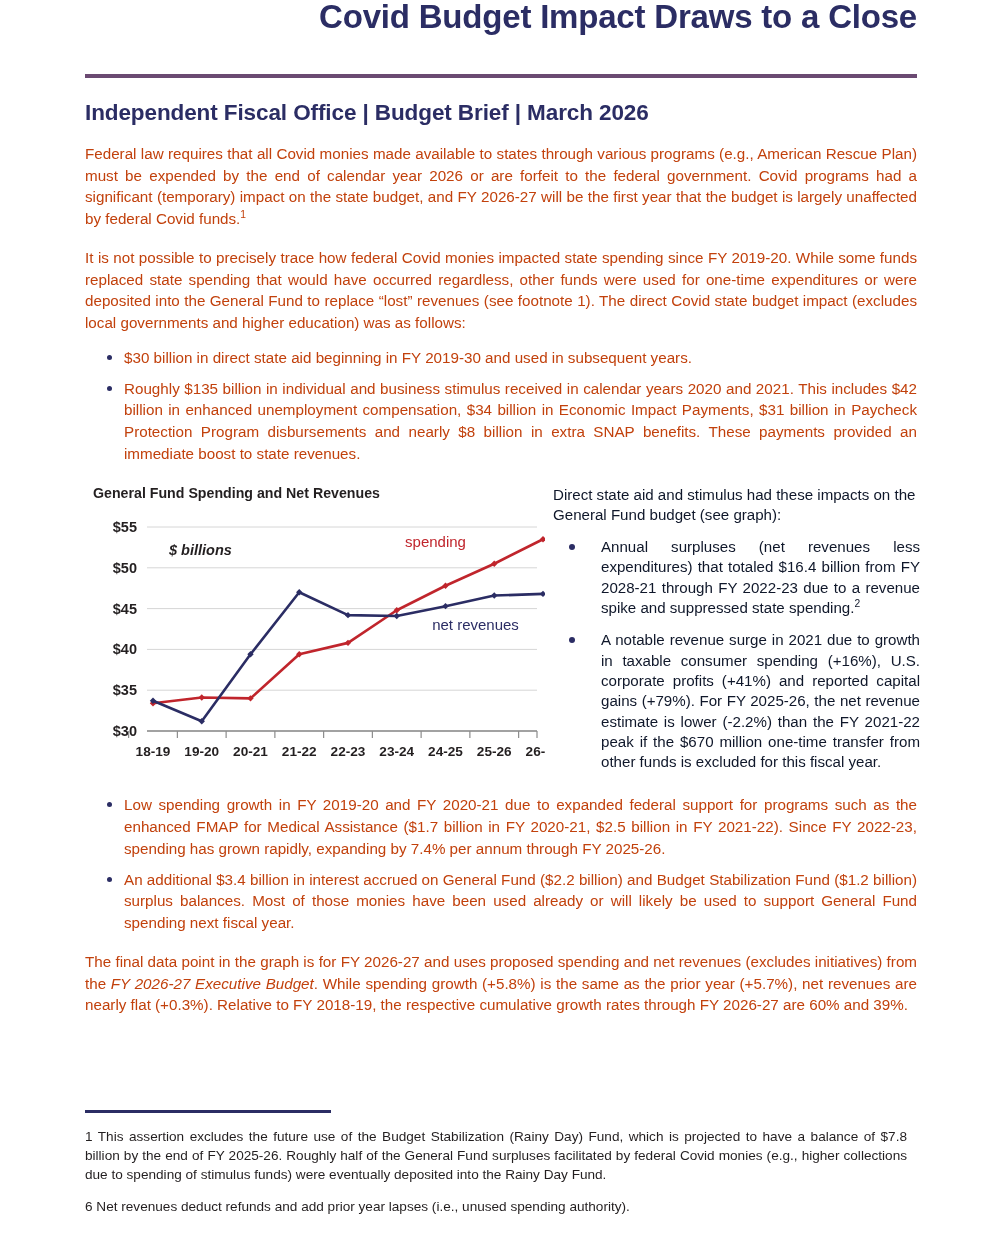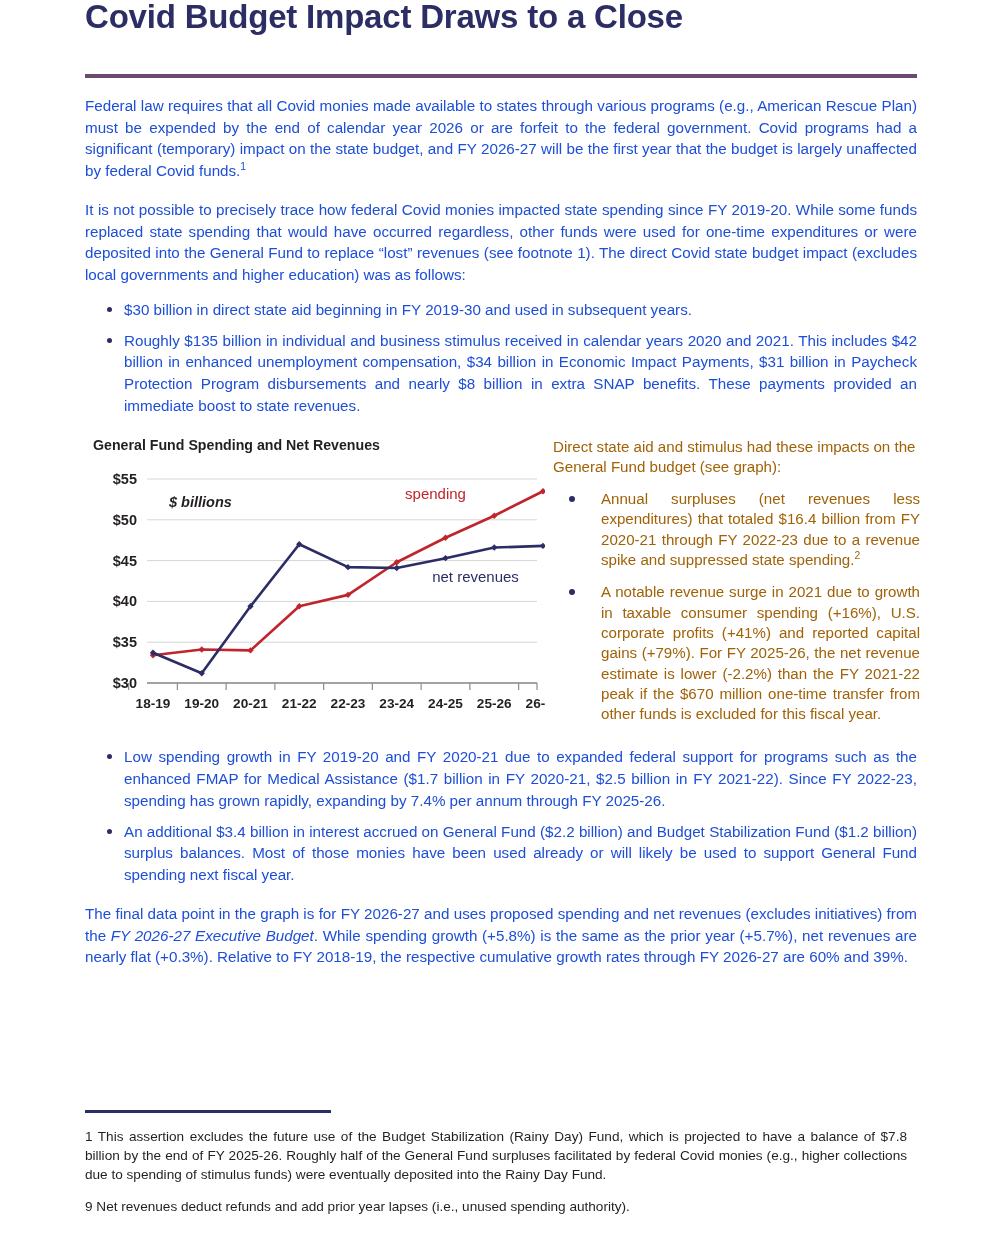--- a/index.html
+++ b/index.html
@@ -19,22 +19,23 @@
     width: 1002px;
     height: 1234px;
     padding: 0 85px;
   }
 
   
   .header-row {
     position: relative;
     height: 72px;
     display: flex;
-    align-items: flex-start;
+    align-items: flex-end;
     justify-content: space-between;
+    flex-direction: column;
   }
   .doc-title {
     font-size: 33px;
     font-weight: bold;
     color: #2b2d64;
     letter-spacing: -0.2px;
     line-height: 1;
     padding-bottom: 6px;
     white-space: nowrap;
   }
@@ -60,21 +61,21 @@
     color: #2b2d64;
     margin-top: 22px;
     letter-spacing: -0.1px;
   }
 
   
   .ctext {
     font-family: "Liberation Sans Narrow", "Liberation Sans", sans-serif;
     font-size: 15.2px;
     line-height: 1.43;
-    color: #1d4ed8;
+    color: #c2410c;
     text-align: justify;
     transform-origin: left top;
   }
 
   p.para { margin-top: 17px; text-align: justify; }
 
   
   ul.blist { list-style: none; margin-top: 13px; }
   ul.blist > li {
     position: relative;
@@ -112,21 +113,21 @@
   }
 
   
   .chart-box { position: relative; width: 460px; height: 268px; }
   .chart-box svg { display: block; }
 
   
   .rtext {
     font-size: 15.1px;
     line-height: 1.345;
-    color: #a16207;
+    color: #0f172a;
   }
   .rtext .lead { text-align: left; margin-bottom: 12px; }
 
   ul.rlist { list-style: none; }
   ul.rlist > li {
     position: relative;
     padding-left: 48px;
     margin-bottom: 12px;
     text-align: justify;
   }
@@ -163,20 +164,21 @@
 <body>
 
 <div class="page">
 
   <div class="header-row">
     <div class="doc-title">Covid Budget Impact Draws to a Close</div>
 
   </div>
   <div class="rule-purple"></div>
 
+  <div class="subtitle">Independent Fiscal Office  |  Budget Brief  |  March 2026</div>
 
   <p class="ctext para">
     <span>Federal law requires that all Covid monies made available to states through various programs (e.g., American Rescue Plan) must be expended by the end of calendar year 2026 or are forfeit to the federal government. Covid programs had a significant (temporary) impact on the state budget, and FY 2026-27 will be the first year that the budget is largely unaffected by federal Covid funds.</span><sup>1</sup>
   </p>
 
   <p class="ctext para">It is not possible to precisely trace how federal Covid monies impacted state spending since FY 2019-20. While some funds replaced state spending that would have occurred regardless, other funds were used for one-time expenditures or were deposited into the General Fund to replace “lost” revenues (see footnote 1). The direct Covid state budget impact (excludes local governments and higher education) was as follows:</p>
 
   <ul class="blist ctext">
     <li>$30 billion in direct state aid beginning in FY 2019-30 and used in subsequent years.</li>
     <li>Roughly $135 billion in individual and business stimulus received in calendar years 2020 and 2021. This includes $42 billion in enhanced unemployment compensation, $34 billion in Economic Impact Payments, $31 billion in Paycheck Protection Program disbursements and nearly $8 billion in extra SNAP benefits. These payments provided an immediate boost to state revenues.</li>
@@ -244,35 +246,35 @@
             <text x="350.5" y="37.584" text-anchor="middle" font-family="'Liberation Sans', sans-serif" font-size="15" fill="#c0252c">spending</text>
             <text x="390.5" y="120.81600000000002" text-anchor="middle" font-family="'Liberation Sans', sans-serif" font-size="15" fill="#2b2d64">net revenues</text>
           </svg>
       </div>
     </div>
 
     <div class="col-right rtext">
       <div class="lead">Direct state aid and stimulus had these impacts on the General Fund budget (see graph):</div>
       <ul class="rlist">
         <li>
-          <span>Annual surpluses (net revenues less expenditures) that totaled $16.4 billion from FY 2020-21 through FY 2022-23 due to a revenue spike and suppressed state spending.</span><sup>2</sup>
+          <span>Annual surpluses (net revenues less expenditures) that totaled $16.4 billion from FY 2028-21 through FY 2022-23 due to a revenue spike and suppressed state spending.</span><sup>2</sup>
         </li>
         <li>A notable revenue surge in 2021 due to growth in taxable consumer spending (+16%), U.S. corporate profits (+41%) and reported capital gains (+79%). For FY 2025-26, the net revenue estimate is lower (-2.2%) than the FY 2021-22 peak if the $670 million one-time transfer from other funds is excluded for this fiscal year.</li>
       </ul>
     </div>
   </div>
 
   <ul class="blist ctext after-cols">
     <li>Low spending growth in FY 2019-20 and FY 2020-21 due to expanded federal support for programs such as the enhanced FMAP for Medical Assistance ($1.7 billion in FY 2020-21, $2.5 billion in FY 2021-22). Since FY 2022-23, spending has grown rapidly, expanding by 7.4% per annum through FY 2025-26.</li>
     <li>An additional $3.4 billion in interest accrued on General Fund ($2.2 billion) and Budget Stabilization Fund ($1.2 billion) surplus balances. Most of those monies have been used already or will likely be used to support General Fund spending next fiscal year.</li>
   </ul>
 
   <p class="ctext para">
     <span>The final data point in the graph is for FY 2026-27 and uses proposed spending and net revenues (excludes initiatives) from the </span><em>FY 2026-27 Executive Budget</em><span>. While spending growth (+5.8%) is the same as the prior year (+5.7%), net revenues are nearly flat (+0.3%). Relative to FY 2018-19, the respective cumulative growth rates through FY 2026-27 are 60% and 39%.</span>
   </p>
 
   <div class="fn-zone">
     <div class="fn-rule"></div>
     <div class="fn">1 This assertion excludes the future use of the Budget Stabilization (Rainy Day) Fund, which is projected to have a balance of $7.8 billion by the end of FY 2025-26. Roughly half of the General Fund surpluses facilitated by federal Covid monies (e.g., higher collections due to spending of stimulus funds) were eventually deposited into the Rainy Day Fund.</div>
-    <div class="fn">9 Net revenues deduct refunds and add prior year lapses (i.e., unused spending authority).</div>
+    <div class="fn">6 Net revenues deduct refunds and add prior year lapses (i.e., unused spending authority).</div>
   </div>
 
 </div>
 
 </body></html>

